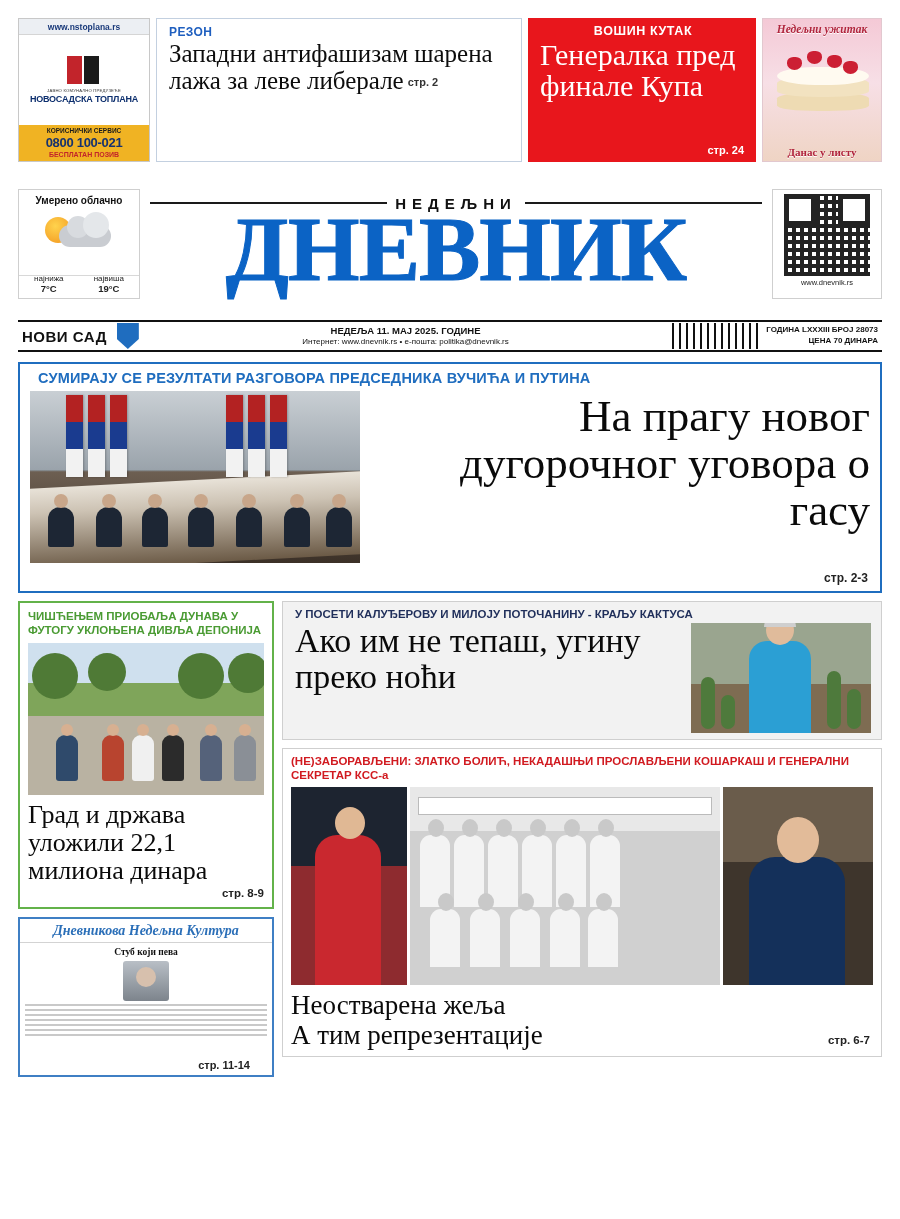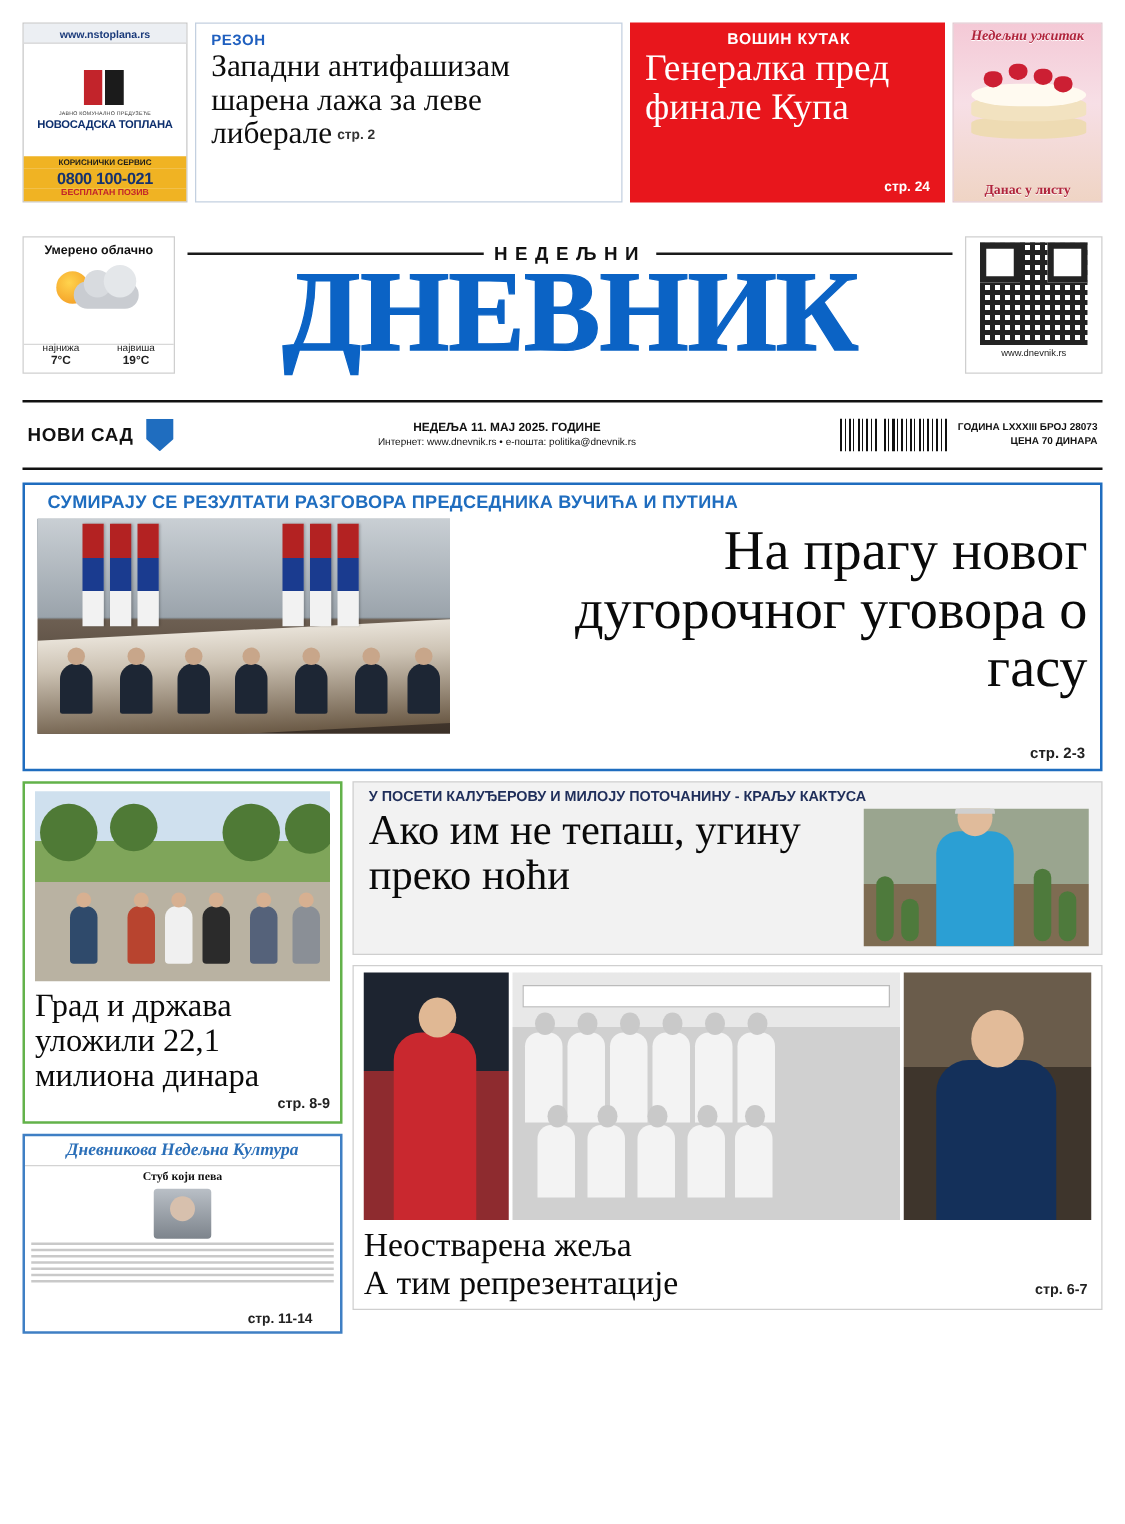--- a/index.html
+++ b/index.html
@@ -151,21 +151,21 @@
     font-family: "Liberation Sans", sans-serif;
     font-size: 11px;
     font-weight: bold;
     color: #333;
     vertical-align: 3px;
     margin-left: 4px;
   }
 
   
   .vosin {
-    width: 252px;
+    width: 228px;
     background: #e8161c;
     color: #fff;
     padding: 6px 10px 4px 12px;
     box-sizing: border-box;
     position: relative;
   }
   .vosin-kicker {
     font-family: "Liberation Sans", sans-serif;
     font-size: 12.5px;
     font-weight: bold;
@@ -353,21 +353,21 @@
   .qr-cap {
     font-family: "Liberation Sans", sans-serif;
     font-size: 7.5px; color: #222; margin-top: 2px;
   }
 
   
   .infobar {
     margin: 0 18px;
     border-top: 2px solid #111;
     border-bottom: 2px solid #111;
-    height: 56px;
+    height: 32px;
     display: flex;
     align-items: center;
     justify-content: space-between;
     padding: 0 4px;
     box-sizing: border-box;
   }
   .city {
     font-family: "Liberation Sans", sans-serif;
     font-size: 15px;
     font-weight: bold;
@@ -822,20 +822,21 @@
       <div class="lead-title">На прагу новог дугорочног уговора о гасу</div>
     </div>
     <div class="lead-pg">стр. 2-3</div>
   </div>
 
   <div class="grid">
 
     <div class="col-left">
 
       <div class="green-box">
+        <div class="green-kicker">ЧИШЋЕЊЕМ ПРИОБАЉА ДУНАВА У ФУТОГУ УКЛОЊЕНА ДИВЉА ДЕПОНИЈА</div>
         <div class="green-photo">
           <span class="gp-tree" style="left:4px;"></span>
           <span class="gp-tree" style="left:60px;width:38px;height:38px;"></span>
           <span class="gp-tree" style="left:150px;"></span>
           <span class="gp-tree" style="left:200px;width:40px;height:40px;"></span>
           <span class="gp-person" style="left:28px;background:#2f4a6b;"></span>
           <span class="gp-person" style="left:74px;background:#b8442f;"></span>
           <span class="gp-person" style="left:104px;background:#f0f0f0;"></span>
           <span class="gp-person" style="left:134px;background:#2b2b2b;"></span>
           <span class="gp-person" style="left:172px;background:#55627a;"></span>
@@ -876,20 +877,21 @@
             <span class="cx" style="left:10px;height:52px;"></span>
             <span class="cx" style="left:30px;height:34px;"></span>
             <span class="cx" style="left:136px;height:58px;"></span>
             <span class="cx" style="left:156px;height:40px;"></span>
             <span class="cx-man"></span>
           </div>
         </div>
       </div>
 
       <div class="bball-box">
+        <div class="bb-kicker">(НЕ)ЗАБОРАВЉЕНИ: ЗЛАТКО БОЛИЋ, НЕКАДАШЊИ ПРОСЛАВЉЕНИ КОШАРКАШ И ГЕНЕРАЛНИ СЕКРЕТАР КСС-а</div>
         <div class="bb-photos">
           <div class="bb-p1">
             <span class="player"></span>
           </div>
           <div class="bb-p2">
             <span class="banner"></span>
             <span class="row1">
               <span class="bbp" style="left:4px;"></span>
               <span class="bbp" style="left:38px;"></span>
               <span class="bbp" style="left:72px;"></span>

